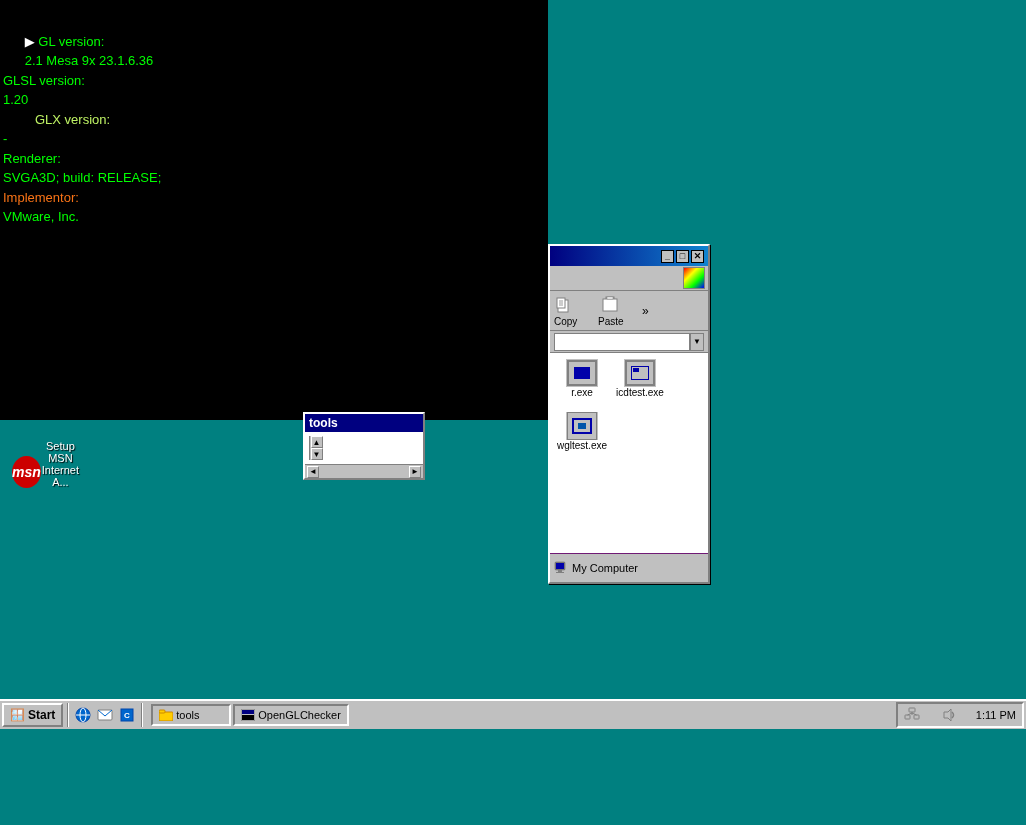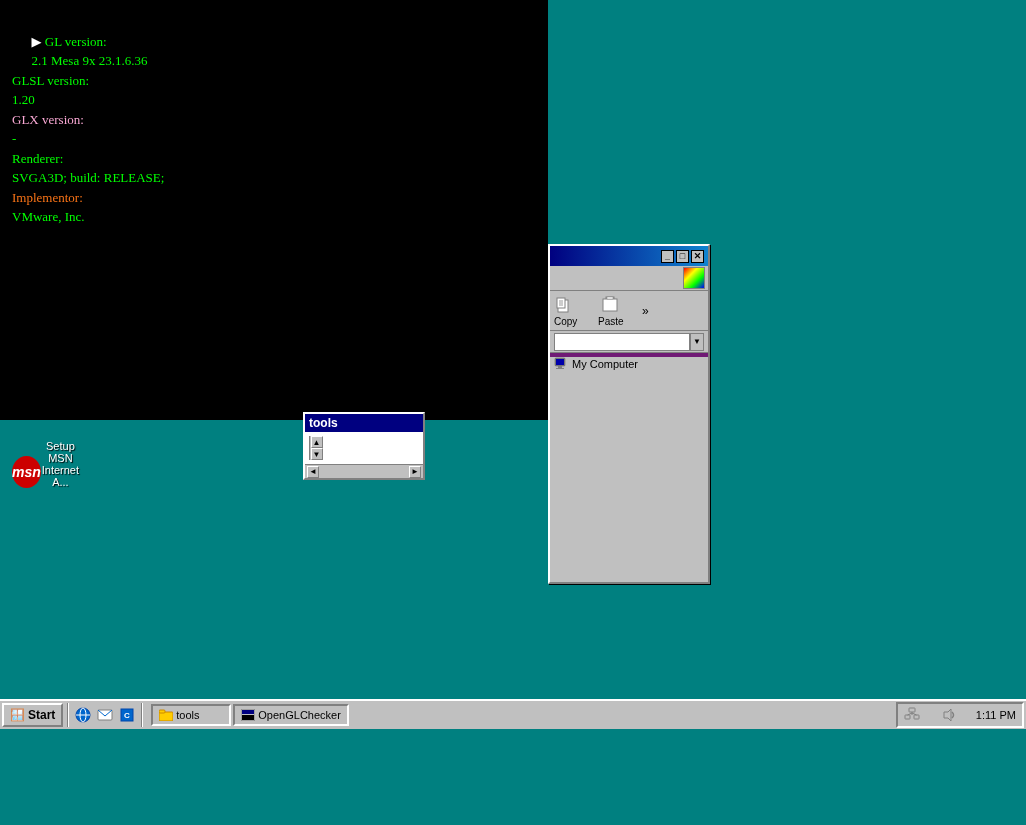--- a/index.html
+++ b/index.html
@@ -106,24 +106,24 @@
     .terminal-area {
       position: absolute;
       left: 0;
       top: 0;
       width: 548px;
       height: 420px;
       background: #000;
       overflow: hidden;
     }
     .terminal-text {
-      font-family: Liberation Serif, serif;
+      font-family: Liberation Sans, sans-serif;
       font-size: 13px;
       color: #00ff00;
-      padding: 12px 12px;
+      padding: 12px 3px;
       line-height: 1.5;
       white-space: pre;
     }
 
     
     .win98-desktop {
       position: absolute;
       left: 0;
       top: 0;
       width: 1026px;
@@ -289,23 +289,23 @@
     }
     .explorer-file-label {
       font-size: 10px;
       text-align: center;
       color: #000;
       word-break: break-all;
     }
     .explorer-statusbar {
       height: 22px;
       background: #c0c0c0;
-      border-top: 4px solid #701a75;
-      display: flex;
-      align-items: flex-start;
+      border-top: 1px solid #701a75;
+      display: flex;
+      align-items: flex-end;
       padding: 0 4px;
       font-size: 11px;
     }
     .explorer-statusbar-text {
       display: flex;
       align-items: center;
       gap: 4px;
     }
 
     
@@ -471,21 +471,21 @@
 <div class="win98-desktop">
 
   <div style="position:absolute; left:0; top:0; width:14px; height:420px; background:#cc0000;"></div>
 
   <div class="terminal-area">
     <div class="terminal-text">
       <span style="color:#fff;">▶</span> <span style="color:#00ff00;">GL version:</span>
       2.1 Mesa 9x 23.1.6.36
 <span style="color:#00ff00;">GLSL version:</span>
 1.20
-<span style="color:#f9a8d4;">GLX version:</span>
+<span style="color:#bef264;margin-left:32px;">GLX version:</span>
 -
 <span style="color:#00ff00;">Renderer:</span>
 SVGA3D; build: RELEASE;
 <span style="color:#f97316;">Implementor:</span>
 VMware, Inc.
     </div>
   </div>
 
   <div class="desktop-icon">
     <div class="desktop-icon-img">
@@ -557,20 +557,53 @@
         <span class="explorer-tool-icon-label">Paste</span>
       </div>
       <div class="explorer-chevron">»</div>
     </div>
 
     <div class="explorer-addressbar">
       <div class="explorer-addressbar-input"></div>
       <div class="explorer-addressbar-dropdown">▼</div>
     </div>
 
+    <div class="explorer-files-area">
+
+      <div class="explorer-file">
+        <div class="explorer-file-icon">
+          <div style="width:28px; height:24px; background:#c0c0c0; border:1px solid #808080; position:relative; display:flex; align-items:center; justify-content:center;">
+            <div style="width:16px; height:12px; background:#0000aa;"></div>
+          </div>
+        </div>
+        <span class="explorer-file-label">r.exe</span>
+      </div>
+
+      <div class="explorer-file">
+        <div class="explorer-file-icon">
+          <div style="width:28px; height:24px; background:#c0c0c0; border:1px solid #808080; position:relative; display:flex; align-items:center; justify-content:center;">
+            <div style="width:18px; height:14px; background:#c0c0c0; border:1px solid #0000aa; display:flex; align-items:flex-start; justify-content:flex-start; padding:1px;">
+              <div style="width:6px; height:4px; background:#0000aa;"></div>
+            </div>
+          </div>
+        </div>
+        <span class="explorer-file-label">icdtest.exe</span>
+      </div>
+
+      <div class="explorer-file" style="margin-top:8px;">
+        <div class="explorer-file-icon">
+          <div style="width:32px; height:28px; background:#c0c0c0; border:1px solid #808080; position:relative; display:flex; align-items:center; justify-content:center;">
+            <div style="width:20px; height:16px; background:#c0c0c0; border:2px solid #0000aa; display:flex; align-items:center; justify-content:center;">
+              <div style="width:8px; height:6px; background:#0055aa;"></div>
+            </div>
+          </div>
+        </div>
+        <span class="explorer-file-label">wgltest.exe</span>
+      </div>
+    </div>
 
     <div class="explorer-statusbar">
       <div class="explorer-statusbar-text">
         <svg width="14" height="14" viewBox="0 0 14 14">
           <rect x="1" y="1" width="10" height="8" rx="1" fill="#808080" stroke="#555" stroke-width="0.5"></rect>
           <rect x="2" y="2" width="8" height="6" fill="#0000aa"></rect>
           <rect x="4" y="9" width="4" height="2" fill="#808080"></rect>
           <rect x="2" y="11" width="8" height="1" fill="#808080"></rect>
         </svg>
         <span>My Computer</span>

